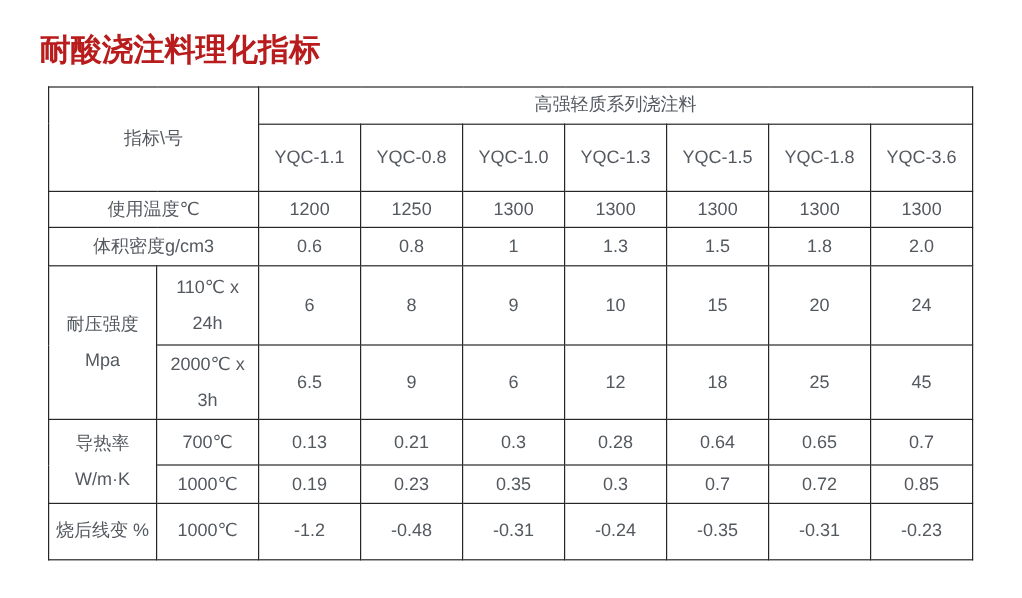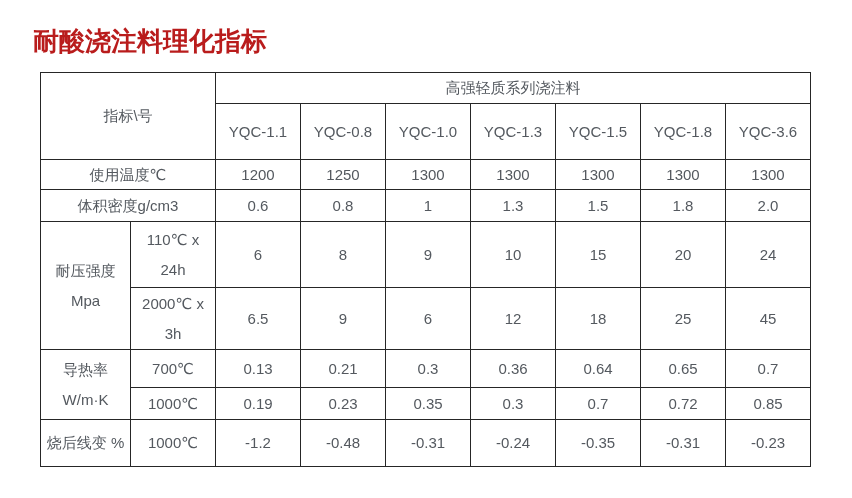--- a/index.html
+++ b/index.html
@@ -130,21 +130,21 @@
       <td>45</td>
     </tr>
 
     <tr style="height:38px">
       <td rowspan="2">导热率
 W/m·K</td>
       <td>700℃</td>
       <td>0.13</td>
       <td>0.21</td>
       <td>0.3</td>
-      <td>0.36</td>
+      <td>0.28</td>
       <td>0.64</td>
       <td>0.65</td>
       <td>0.7</td>
     </tr>
 
     <tr style="height:32px">
       <td>1000℃</td>
       <td>0.19</td>
       <td>0.23</td>
       <td>0.35</td>

